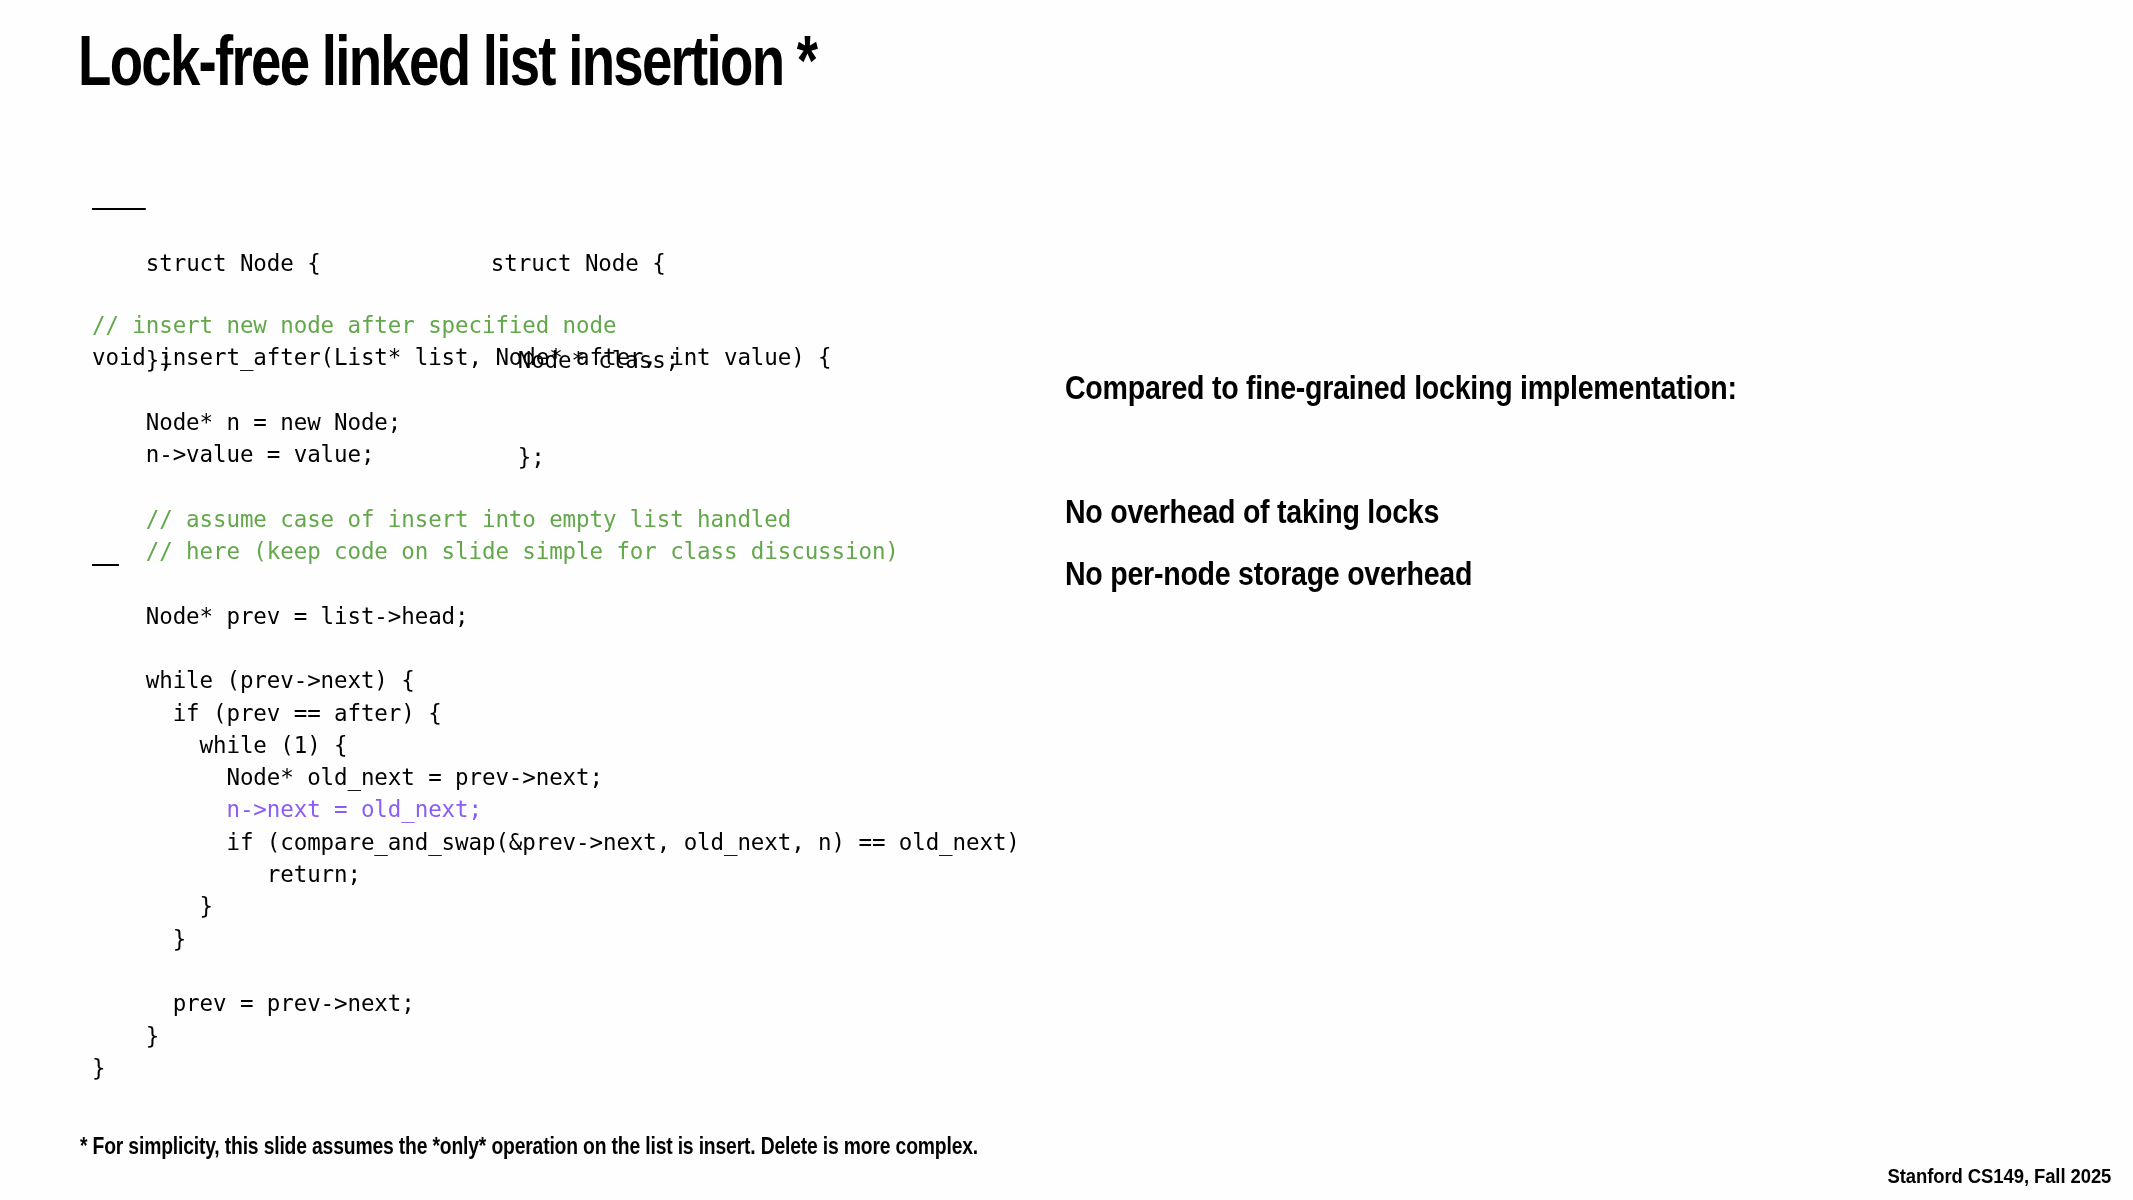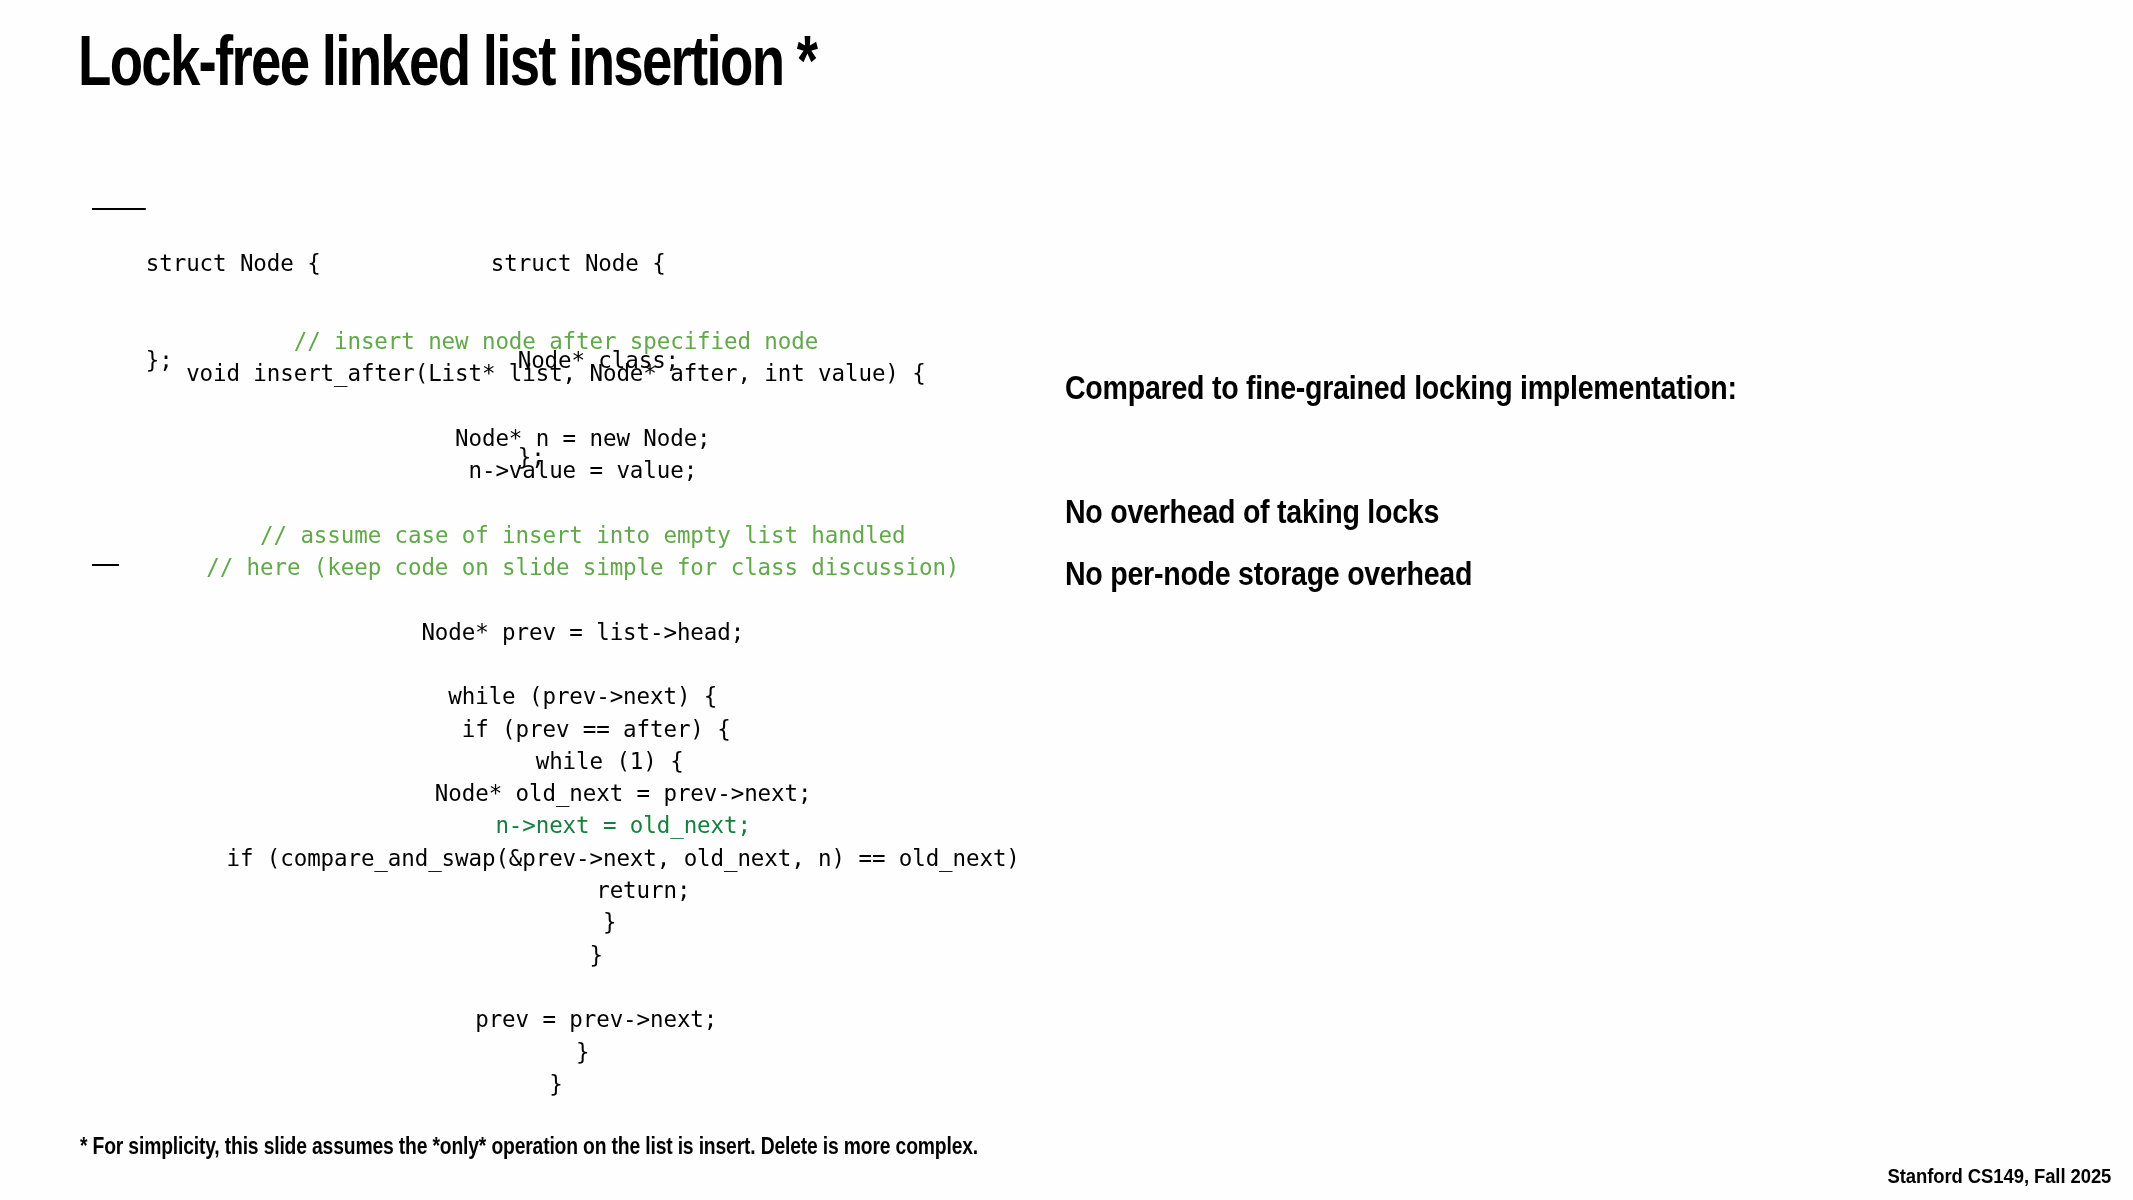--- a/index.html
+++ b/index.html
@@ -34,21 +34,21 @@
     transform: scaleX(0.78);
     transform-origin: left top;
     white-space: nowrap;
     line-height: 1.0;
   }
   .code-line {
     white-space: pre;
     min-height: 32.3px;
   }
   .c-comment { color: #62a84b; }
-  .c-red     { color: #15803d; }
+  .c-red     { color: #8b5cf6; }
 
   
   .struct-block {
     position: absolute;
     left: 92px;
     top: 150px;
     font-family: "DejaVu Sans Mono", "Liberation Mono", monospace;
     font-size: 22.5px;
     line-height: 32.3px;
     color: #000000;
@@ -59,28 +59,27 @@
   .struct-col {
     display: inline-block;
     vertical-align: top;
     white-space: pre;
   }
   .struct-col.left  { width: 345px; }
 
   .func-block {
     position: absolute;
     left: 92px;
-    top: 325px;
+    top: 309px;
     font-family: "DejaVu Sans Mono", "Liberation Mono", monospace;
     font-size: 22.5px;
     line-height: 32.3px;
     color: #000000;
     white-space: pre;
     letter-spacing: -0.1px;
-    text-align: center;
   }
 
   
   .right-col {
     position: absolute;
     left: 1065px;
     top: 368px;
     width: 960px;
   }
   .right-heading {

